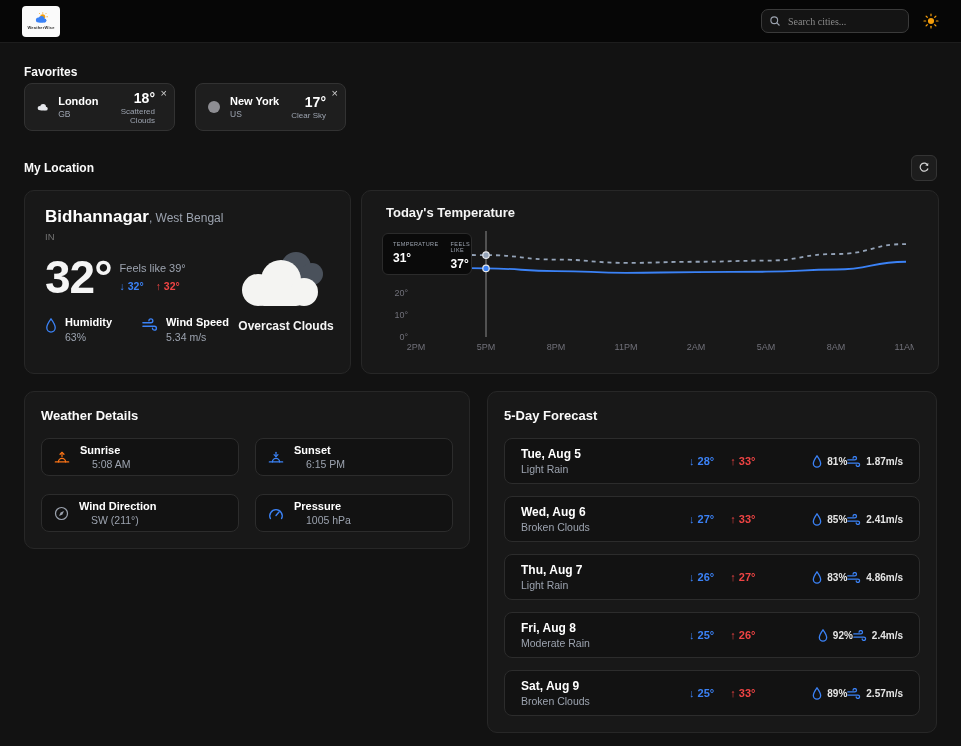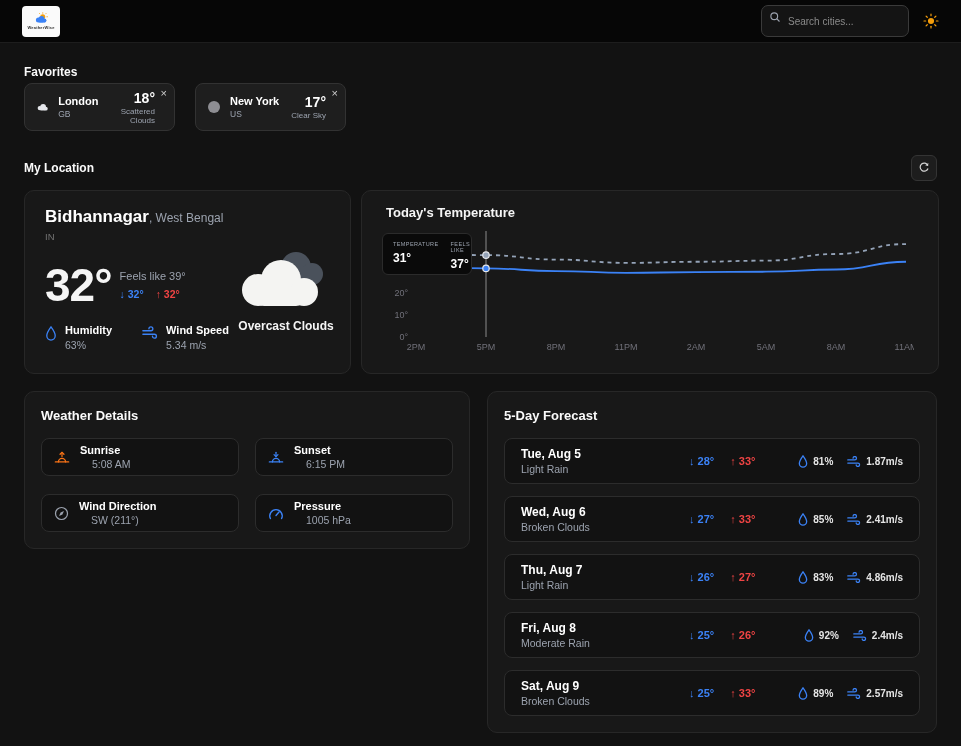--- a/index.html
+++ b/index.html
@@ -18,23 +18,23 @@
   }
   .logo-box {
     width:38px; height:31px; background:#fafafa; border-radius:4px;
     display:flex; flex-direction:column; align-items:center; justify-content:center;
     cursor:pointer; gap:1px;
   }
   .logo-title { font-size:4px; color:#333; font-weight:bold; letter-spacing:.2px; }
   .topbar-right { display:flex; align-items:center; gap:14px; }
   .search-wrap { position:relative; }
   .search-wrap input {
-    width:148px; height:32px; background:#141414; border:1px solid #3a3a3a;
+    width:148px; height:24px; background:#141414; border:1px solid #3a3a3a;
     border-radius:7px; color:#d4d4d4; font-size:10px; padding:0 8px 0 26px;
-    outline:none; font-family:Liberation Sans, sans-serif;
+    outline:none; font-family:Liberation Serif, serif;
   }
   .search-wrap input::placeholder { color:#8a8a8a; }
   .search-icon { position:absolute; left:8px; top:6px; }
   .theme-btn { background:none; border:none; cursor:pointer; display:flex; align-items:center; }
 
   
   .main { padding:0 24px; }
   .section-heading { font-size:12px; font-weight:bold; color:#fafafa; }
 
   
@@ -64,21 +64,21 @@
 
   
   .row1 { display:grid; grid-template-columns:327px 1fr; gap:10px; margin-top:9px; height:184px; }
   .card {
     background:#181818; border:1px solid #272727; border-radius:10px;
   }
   .loc-card { padding:16px 20px; position:relative; }
   .loc-city { font-size:17px; font-weight:bold; color:#fff; display:inline; }
   .loc-region { font-size:12px; color:#9ca3af; }
   .loc-country { font-size:9.5px; color:#737373; margin-top:4px; }
-  .temp-row { display:flex; margin-top:20px; }
+  .temp-row { display:flex; margin-top:12px; }
   .big-temp { font-size:46px; font-weight:bold; line-height:1; letter-spacing:-1px; }
   .temp-side { margin-left:8px; padding-top:8px; }
   .feels-like { font-size:11px; color:#9ca3af; }
   .minmax { display:flex; gap:12px; margin-top:6px; font-size:10.5px; font-weight:bold; }
   .t-low { color:#3b82f6; }
   .t-high { color:#ef4444; }
   .stats-row { display:flex; gap:30px; margin-top:16px; }
   .stat { display:flex; gap:8px; align-items:flex-start; }
   .stat-label { font-size:11px; font-weight:bold; color:#fff; }
   .stat-value { font-size:10.5px; color:#9ca3af; margin-top:3px; }
@@ -116,21 +116,21 @@
   .forecast-card { padding:16px; }
   .forecast-list { display:flex; flex-direction:column; gap:12px; margin-top:15px; }
   .forecast-row {
     height:46px; background:#121212; border:1px solid #2c2c2c; border-radius:8px;
     display:flex; align-items:center; padding:16px 16px; cursor:pointer;
   }
   .fr-left { width:168px; }
   .fr-day { font-size:12px; font-weight:bold; color:#fff; }
   .fr-cond { font-size:10.5px; color:#9ca3af; margin-top:2px; }
   .fr-temps { display:flex; gap:16px; font-size:11px; font-weight:bold; }
-  .fr-stats { margin-left:auto; display:flex; gap:14px; align-items:center;justify-content:center; }
+  .fr-stats { margin-left:auto; display:flex; align-items:center;justify-content:center; }
   .fr-stat { display:flex; gap:5px; align-items:center; font-size:10px; font-weight:bold; color:#e5e5e5; }
 </style>
 </head>
 <body>
 
 <header class="topbar">
   <div class="logo-box">
     <svg width="15" height="12" viewBox="0 0 24 18">
       <circle cx="14" cy="7" r="4" fill="#f59e0b"></circle>
       <g stroke="#f59e0b" stroke-width="1.4">

